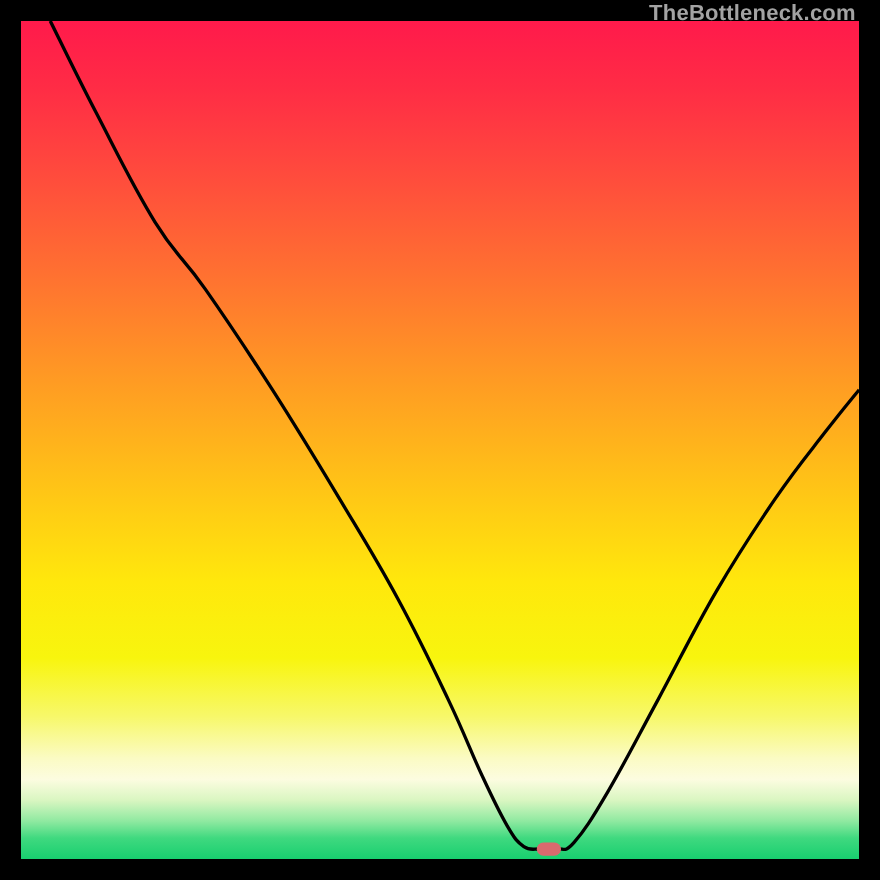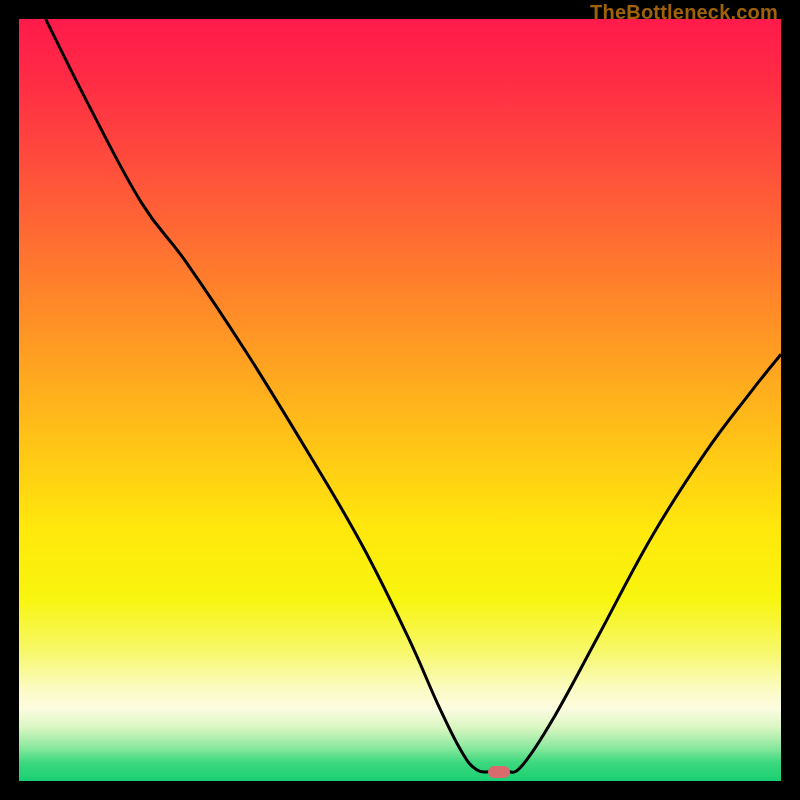--- a/index.html
+++ b/index.html
@@ -23,21 +23,21 @@
     top: 19px;
     left: 19px;
     width: 762px;
     height: 762px;
     overflow: hidden;
   }
   .watermark {
     position: absolute;
     top: 1px;
     right: 22px;
-    color: #a16207;
+    color: #a3a3a3;
     font-size: 20px;
     font-weight: 600;
     letter-spacing: 0.2px;
     font-family: Arial, Helvetica, sans-serif;
   }
   .marker {
     position: absolute;
     width: 22px;
     height: 12px;
     border-radius: 6px;

